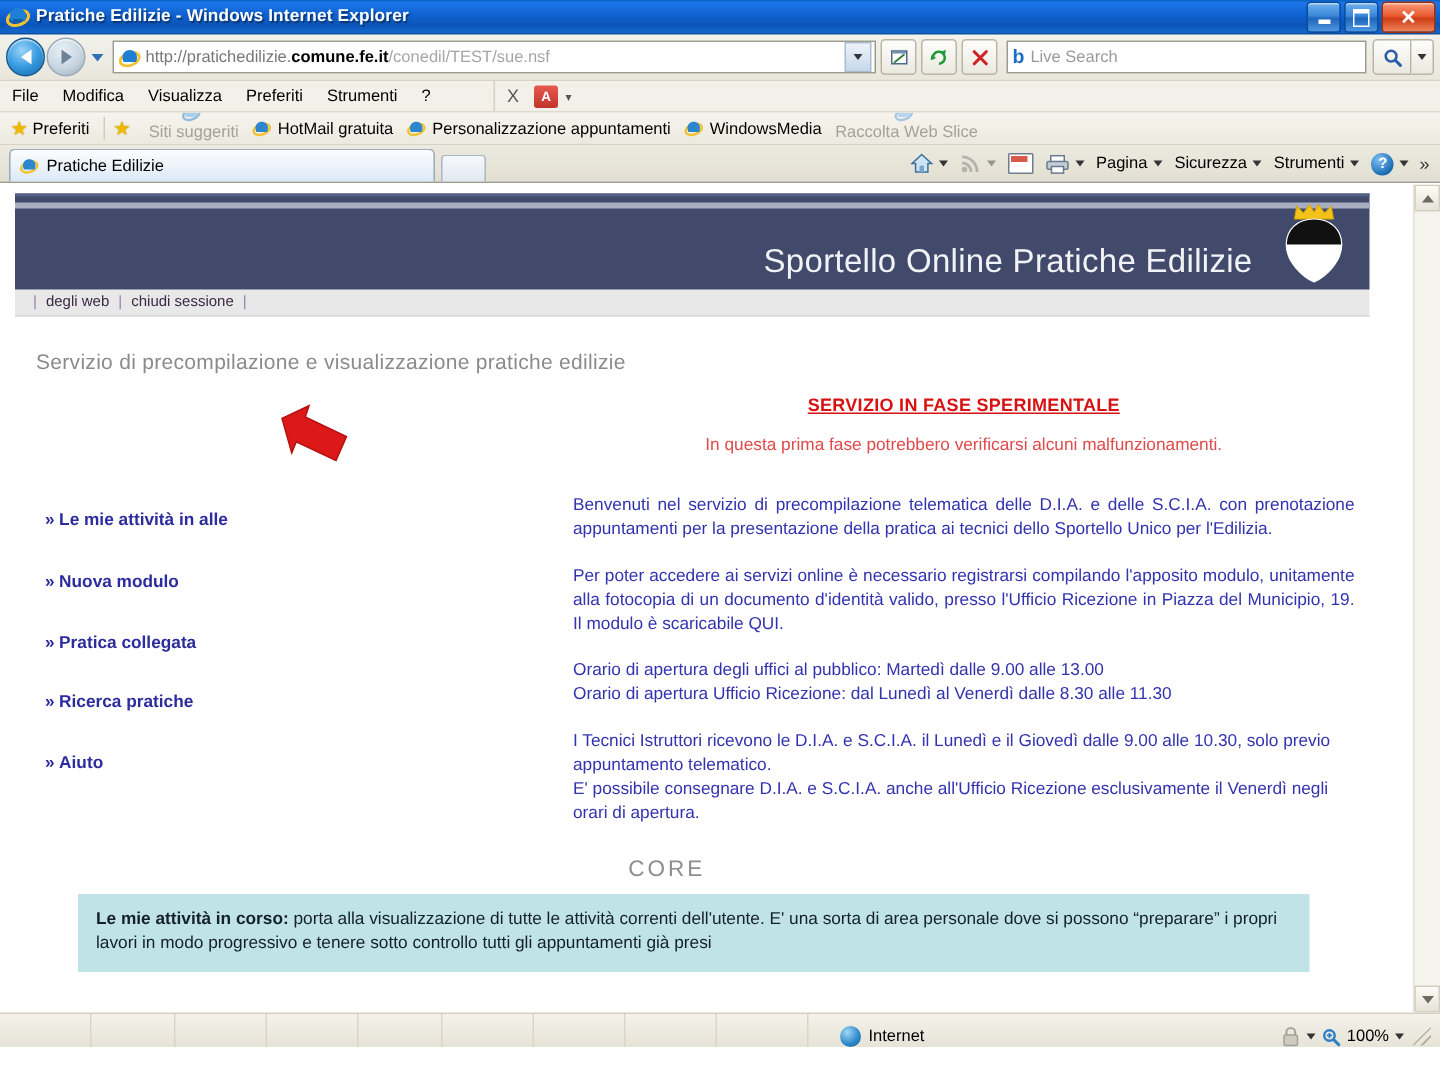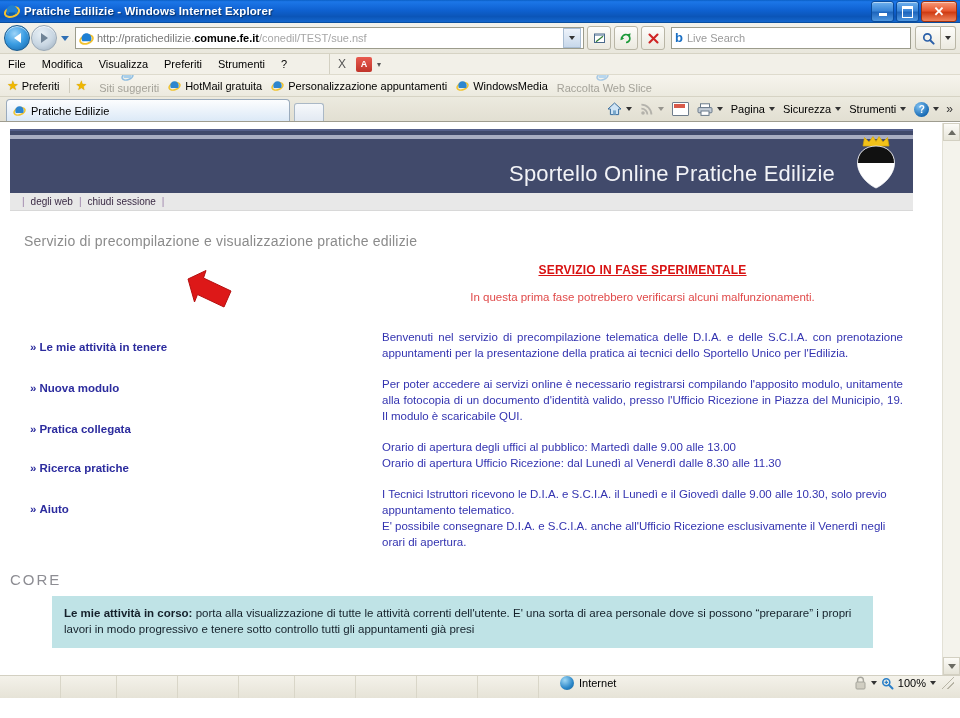--- a/index.html
+++ b/index.html
@@ -441,21 +441,21 @@
   .para {
     color: #3333b0;
     font-size: 11.5px;
     line-height: 16px;
     text-align: justify;
     margin-bottom: 15px;
   }
   .para.nojust { text-align: left; }
 
   .core-logo {
-    text-align: left;
+    text-align: center;
     padding: 6px 34px 0 0;
     color: #8d8d93;
     font-size: 15px;
     letter-spacing: 2px;
   }
   .tipbox {
     margin: 8px 40px 0 42px;
     background: #bfe3e6;
     padding: 9px 12px 11px 12px;
     font-size: 11.5px;
@@ -481,21 +481,21 @@
   .vs-btn.bottom { position: absolute; bottom: 0; left: 0; right: 0; }
   .vs-up { width:0;height:0;border-left:4px solid transparent;border-right:4px solid transparent;border-bottom:5px solid #6b6b63; }
   .vs-dn { width:0;height:0;border-left:4px solid transparent;border-right:4px solid transparent;border-top:5px solid #6b6b63; }
 
   
   .statusbar {
     height: 22px;
     background: linear-gradient(to bottom, #f4f2ea, #e6e3d7);
     border-top: 1px solid #d3d0c2;
     display: flex;
-    align-items: flex-start;
+    align-items: flex-end;
     font-size: 11px;
     position: relative;
   }
   .sb-cell { border-right: 1px solid #d9d6c8; height: 22px; }
   .sb-zone {
     position: absolute;
     left: 560px;
     display: flex; align-items: center;
     gap: 5px;
   }
@@ -754,21 +754,21 @@
         <a href="#">chiudi sessione</a>
         <span class="bar">|</span>
       </div>
 
       <div class="page-subtitle">Servizio di precompilazione e visualizzazione pratiche edilizie</div>
 
       <div class="body-cols">
 
         <div class="leftnav">
           <div class="nav-link">
-            <span class="chev">»</span><span>Le mie attività in tenere</span>
+            <span class="chev">»</span><span>Le mie attività in alle</span>
           </div>
           <div class="nav-link">
             <span class="chev">»</span><span>Nuova modulo</span>
           </div>
           <div class="nav-link tight">
             <span class="chev">»</span><span>Pratica collegata</span>
           </div>
           <div class="nav-link">
             <span class="chev">»</span><span>Ricerca pratiche</span>
           </div>

